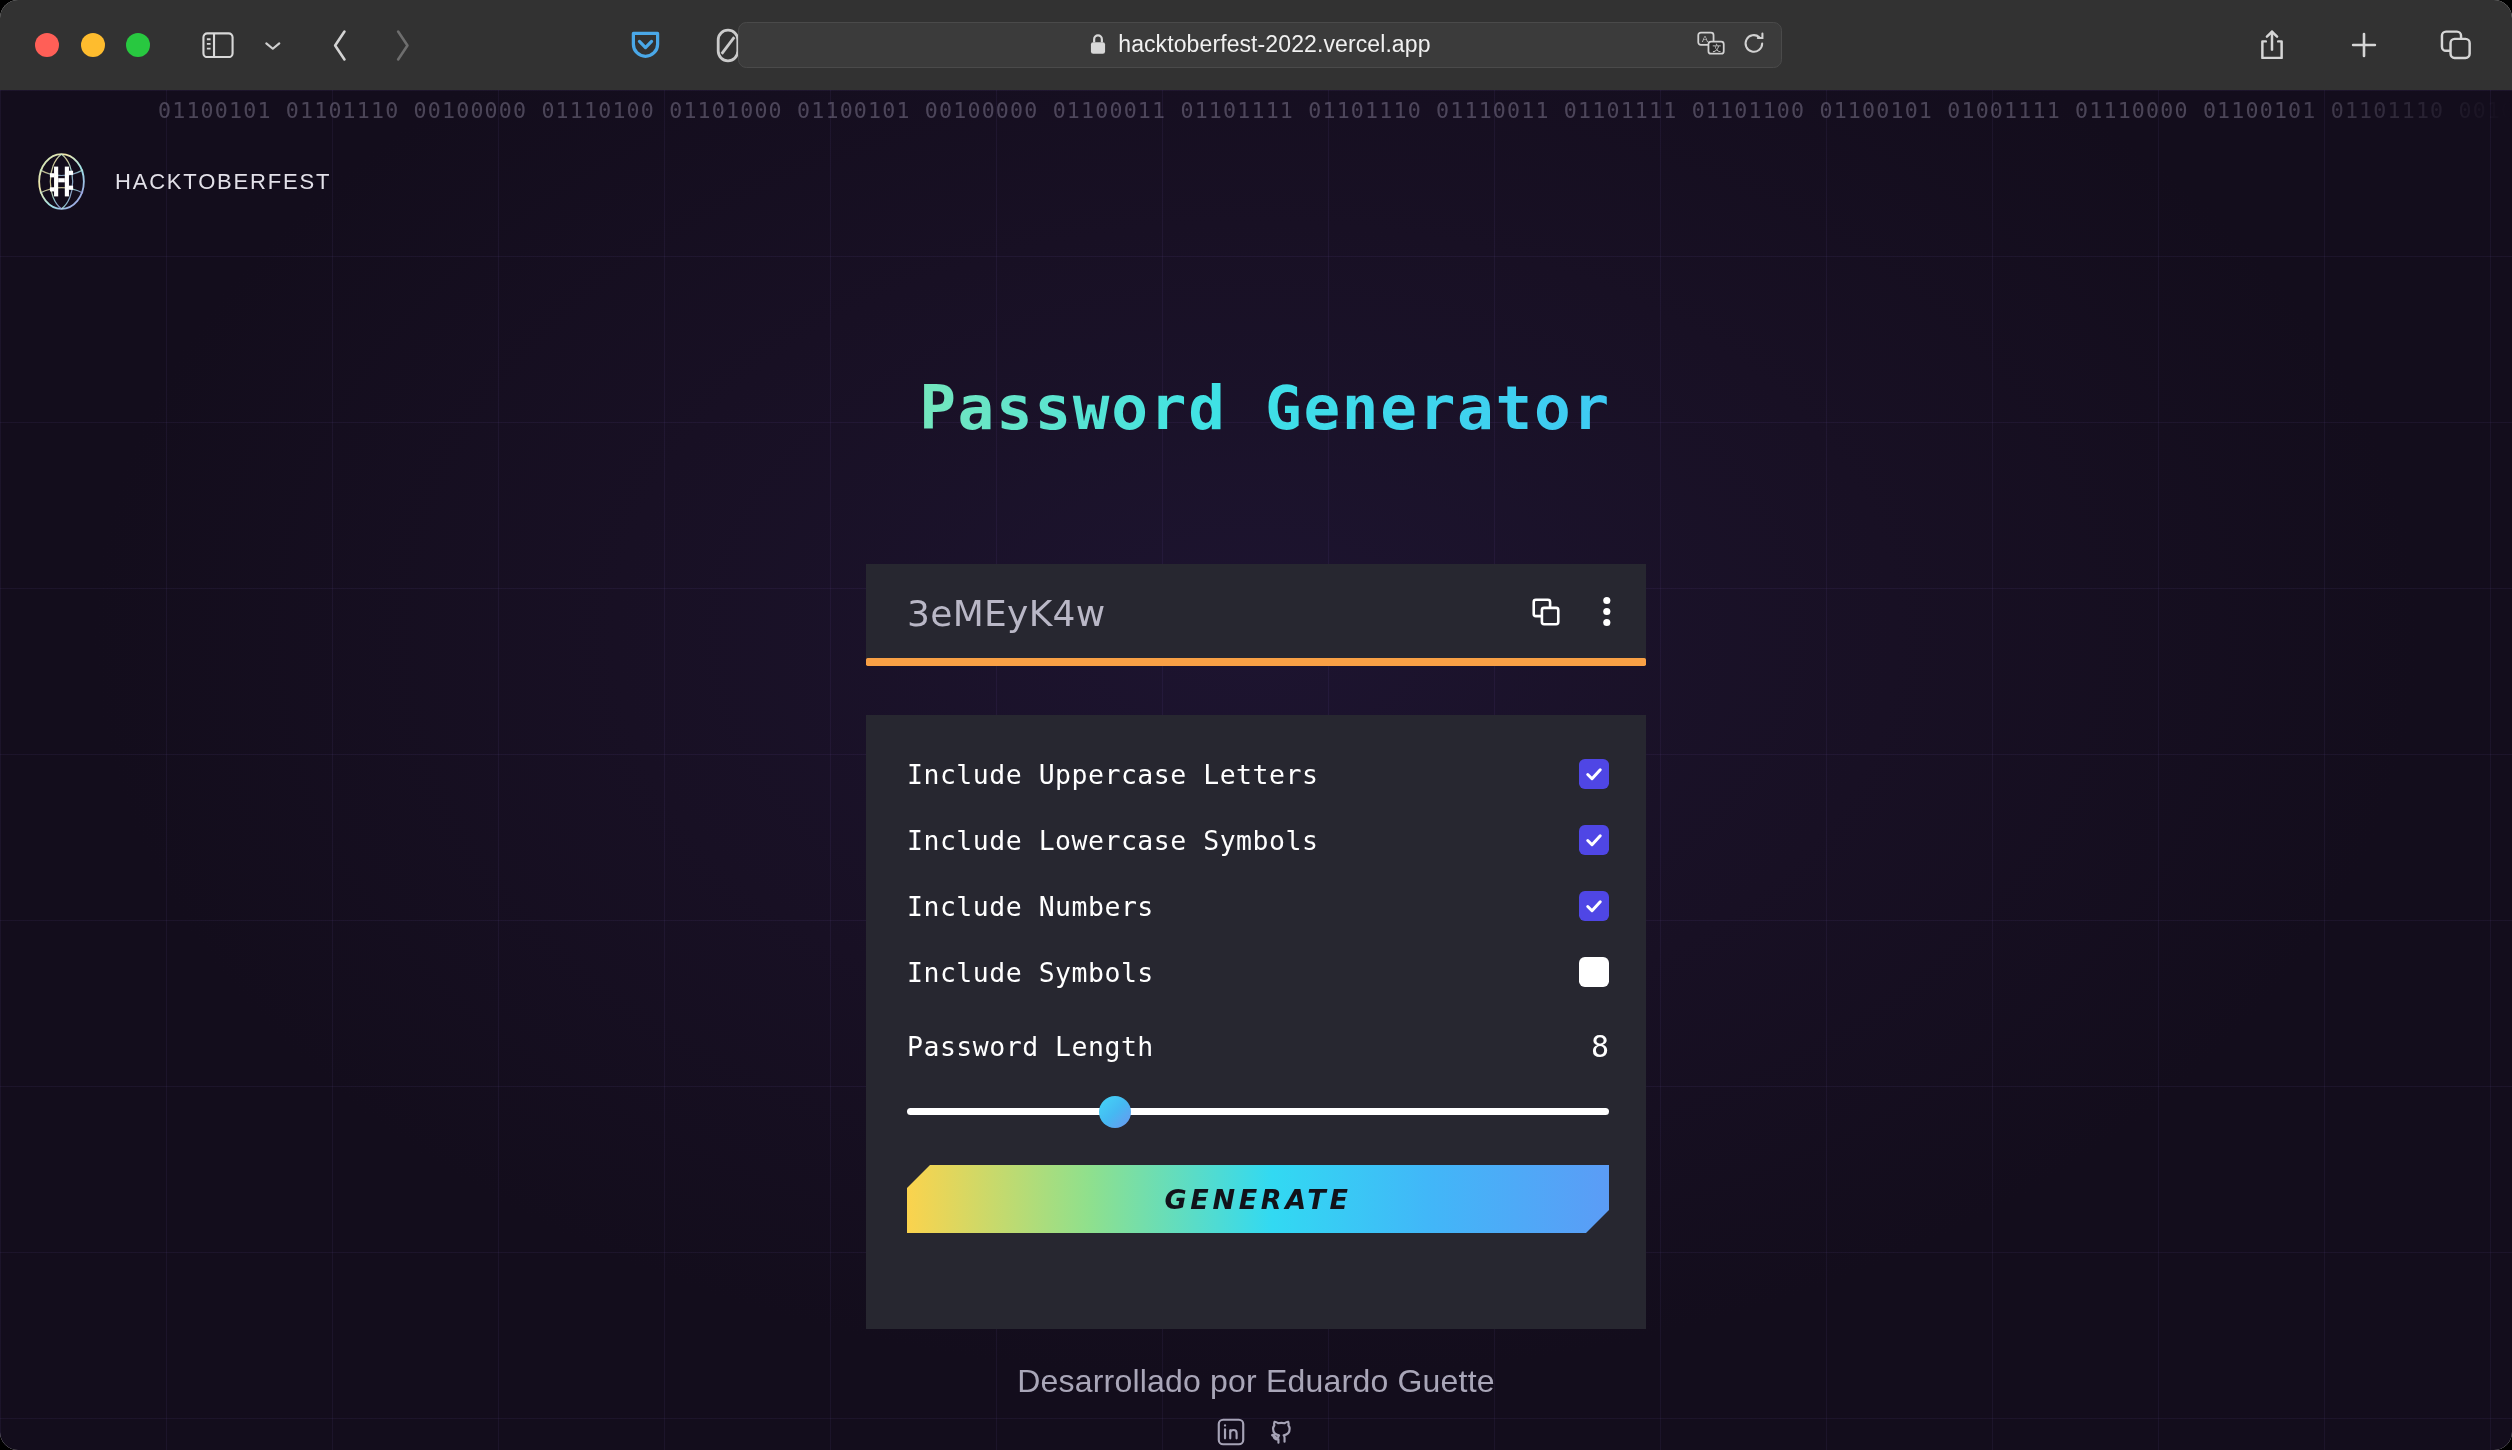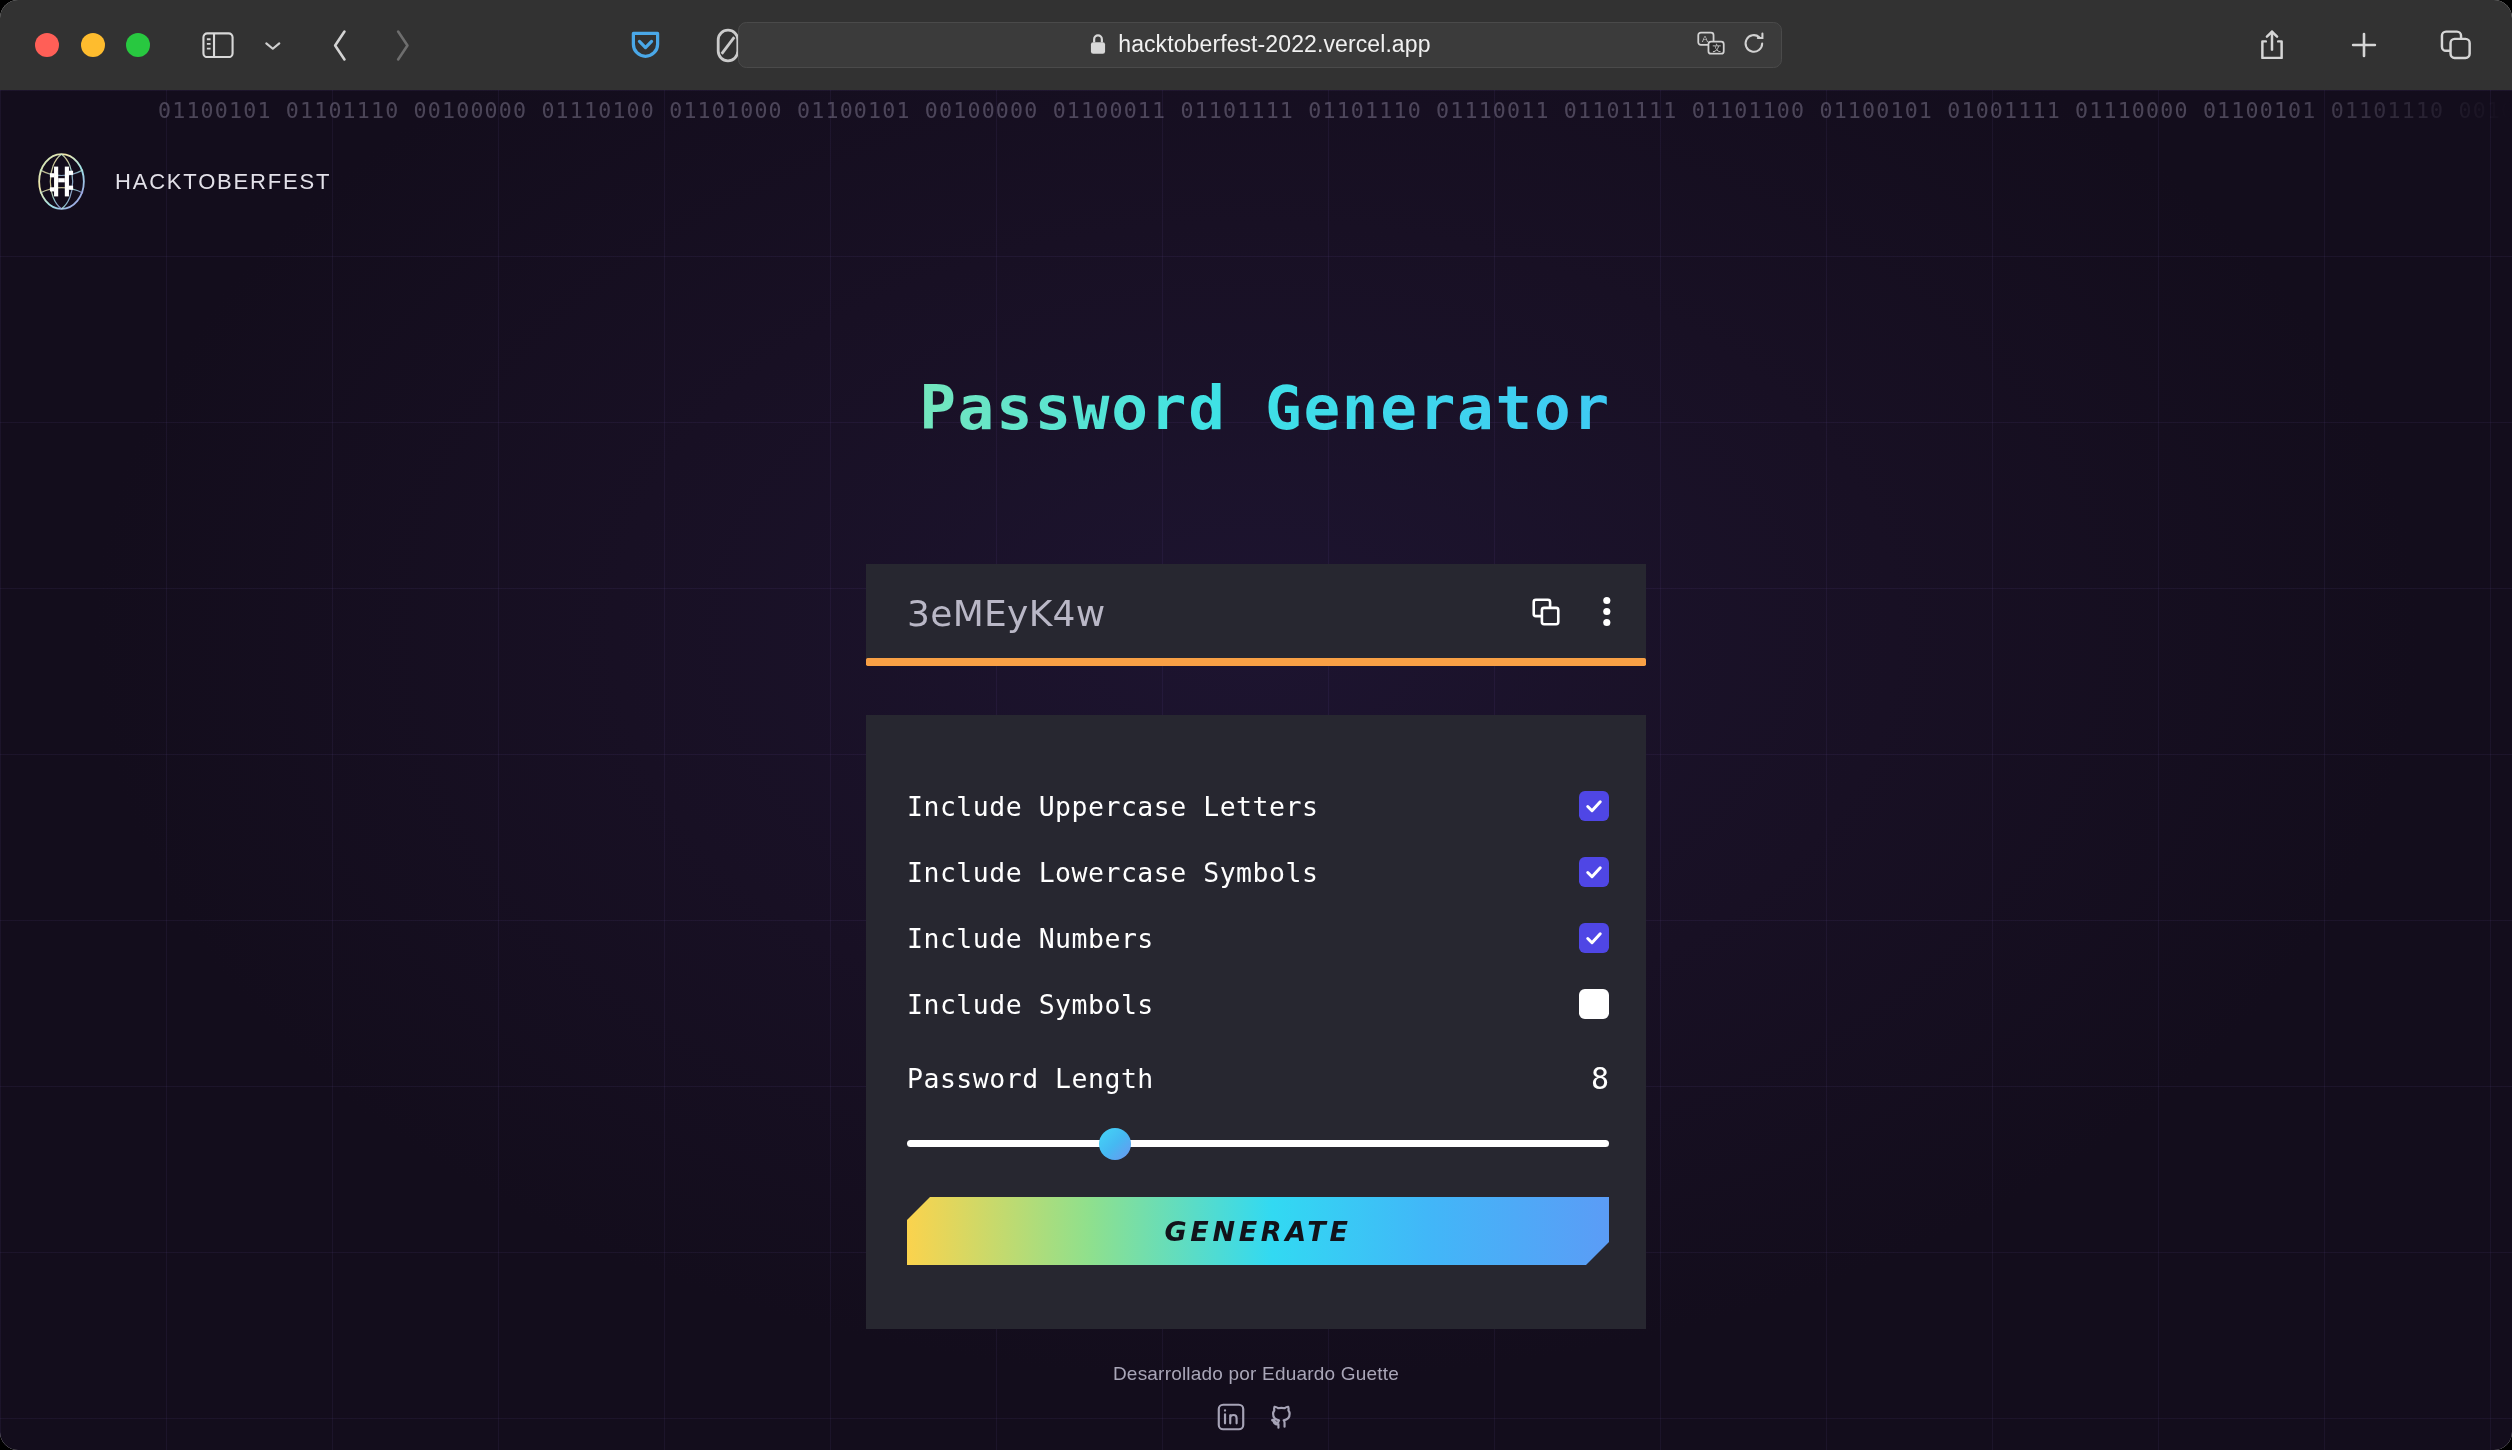--- a/index.html
+++ b/index.html
@@ -175,21 +175,21 @@
     background: #f8a045;
     border-radius: 1.7px;
   }
 
   
   .card {
     position: absolute;
     left: 866px; top: 625px;
     width: 780px; height: 614px;
     background: #272730;
-    padding: 58px 37px 0 41px;
+    padding: 26px 37px 0 41px;
   }
   .opt-row {
     display: flex; align-items: center; justify-content: space-between;
     height: 66px;
   }
   .opt-label {
     color: #ffffff;
     font-family: "DejaVu Sans Mono", "Liberation Mono", monospace;
     font-size: 26.5px;
     letter-spacing: 0.5px;
@@ -250,21 +250,21 @@
     font-style: italic;
   }
 
   .footer {
     position: absolute;
     left: 0; right: 0; top: 1273px;
     text-align: center;
   }
   .footer-text {
     color: #a9a6b8;
-    font-size: 19px;
+    font-size: 32px;
     letter-spacing: 0.2px;
   }
   .footer-icons {
     margin-top: 18px;
     display: flex; align-items: center; justify-content: center;
     gap: 23px;
   }
 </style>
 </head>
 <body>

